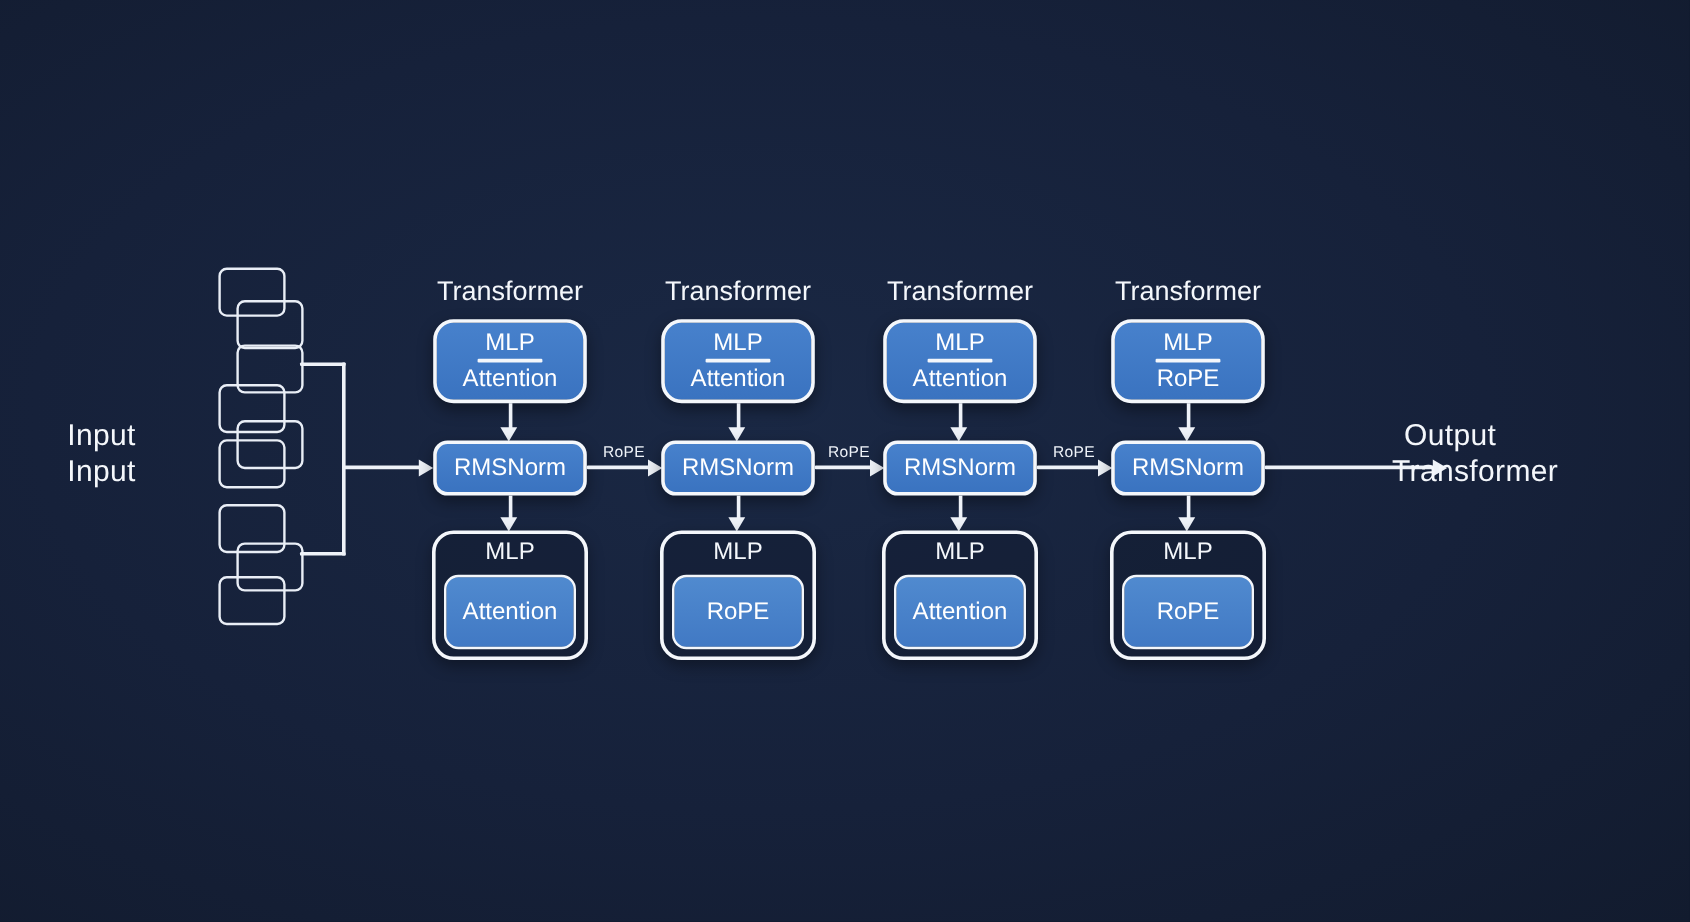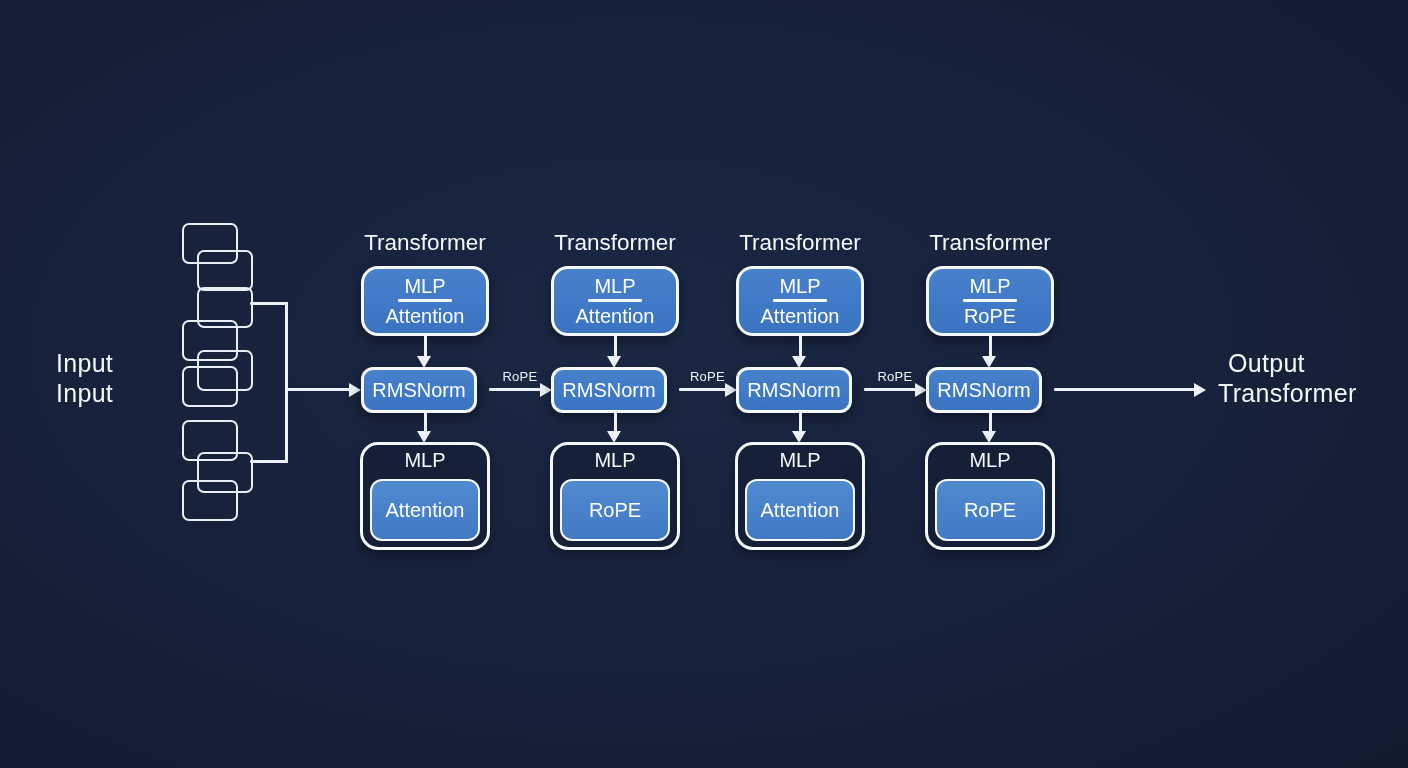--- a/index.html
+++ b/index.html
@@ -28,21 +28,21 @@
   
   .tcol{position:absolute;top:228px;width:128px;}
   .t-title{position:absolute;top:2px;left:-8px;width:144px;text-align:center;font-size:22.5px;color:#f4f7fb;}
   .box{box-sizing:border-box;border:3px solid #f4f7fb;background:linear-gradient(180deg,#4781cc 0%,#3a73c0 100%);
     box-shadow:0 5px 12px rgba(0,0,0,.38);color:#fff;}
   .top-box{position:absolute;top:38px;left:0;width:128px;height:70px;border-radius:17px;
     display:flex;flex-direction:column;align-items:center;justify-content:center;}
   .top-box .num{font-size:20px;line-height:22px;}
   .frac-line{width:54px;height:2.5px;background:#f4f7fb;margin:2px auto 3px;border-radius:1px;}
   .top-box .den{font-size:20px;line-height:22px;}
-  .norm-box{position:absolute;top:139px;left:0;width:116px;height:46px;border-radius:12px;
+  .norm-box{position:absolute;top:139px;left:0;width:128px;height:46px;border-radius:12px;
     display:flex;align-items:center;justify-content:center;font-size:20px;}
   .bottom-box{position:absolute;top:214px;left:-1px;width:130px;height:108px;border-radius:18px;
     box-sizing:border-box;border:3px solid #f4f7fb;background:rgba(10,18,34,.25);
     box-shadow:0 5px 12px rgba(0,0,0,.35);}
   .b-label{margin-top:4px;text-align:center;font-size:20px;color:#f4f7fb;}
   .inner-box{position:absolute;left:7px;right:7px;top:34px;bottom:6px;border-radius:12px;
     box-sizing:border-box;border:2.5px solid #f4f7fb;
     background:linear-gradient(180deg,#508acf 0%,#4179c4 100%);
     display:flex;align-items:center;justify-content:center;font-size:20px;}
   .v-stem{position:absolute;width:3px;background:#eef2f8;left:62.5px;}
@@ -156,18 +156,18 @@
     <div class="v-stem" style="top:185px;height:19px;"></div>
     <div class="head-down" style="left:56px;top:203px;"></div>
     <div class="bottom-box">
       <div class="b-label">MLP</div>
       <div class="inner-box">RoPE</div>
     </div>
   </div>
 
   <div class="line" style="left:1054px;top:388px;width:141px;height:3px;"></div>
   <div class="head-right" style="left:1194px;top:382.5px;"></div>
-  <div class="io-label" style="left:1218px;top:348px;">
+  <div class="io-label" style="left:1160px;top:348px;">
     <div style="padding-left:10px;">Output</div>
     <div>Transformer</div>
   </div>
 
 </div>
 
 </body></html>

